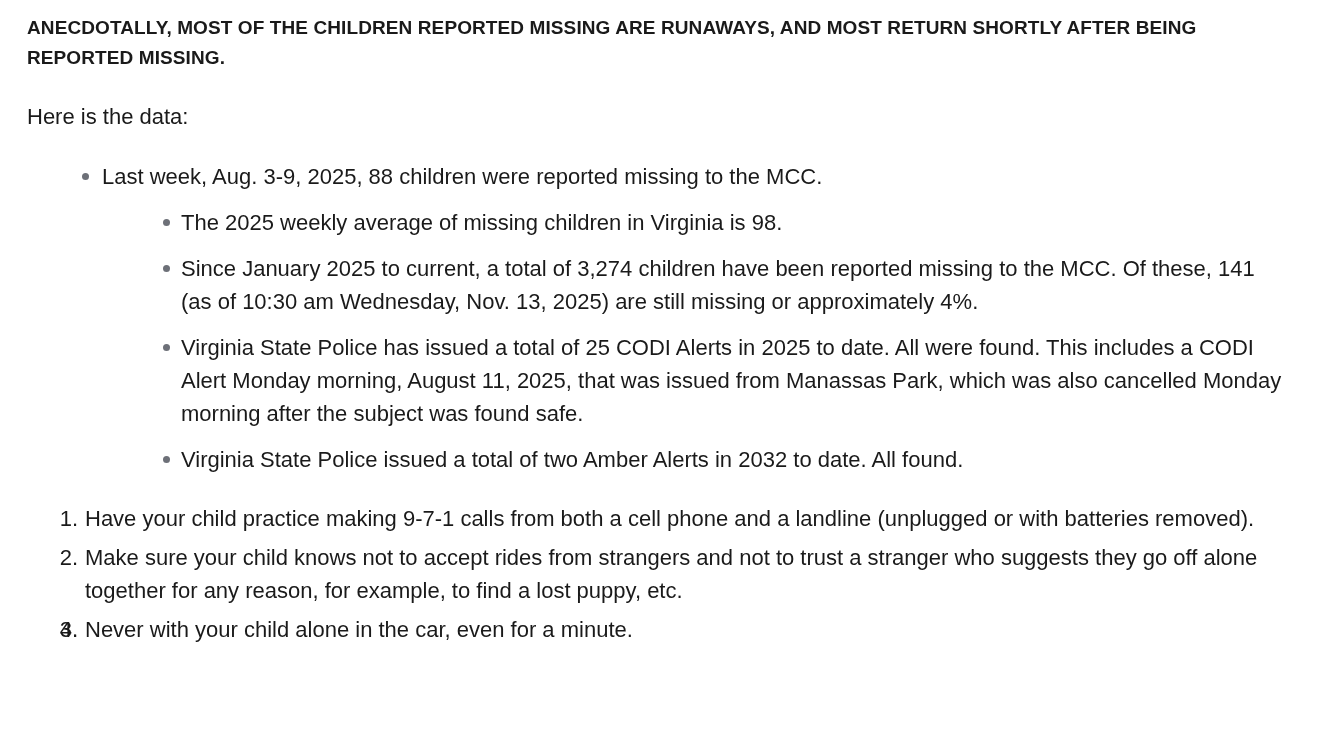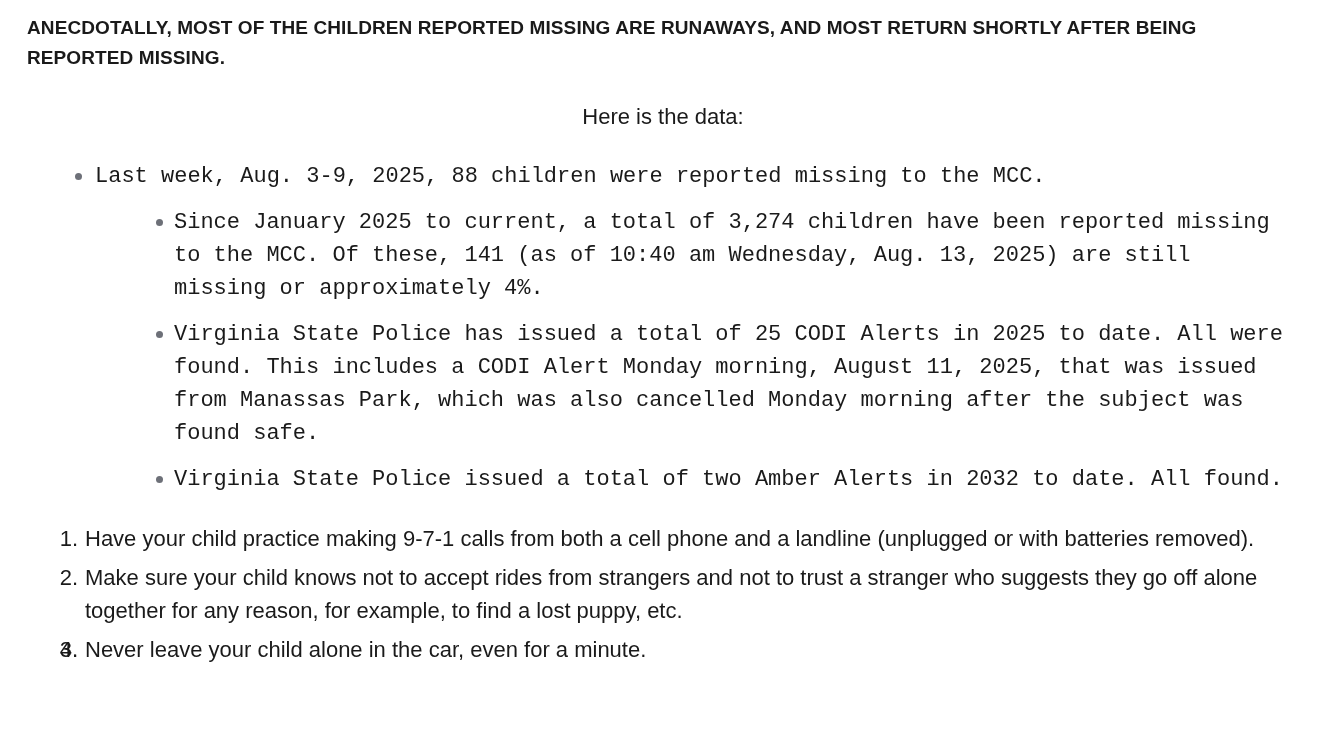--- a/index.html
+++ b/index.html
@@ -26,33 +26,31 @@
     margin: 0;
     font-size: 19px;
     line-height: 30px;
     font-weight: bold;
     letter-spacing: 0.1px;
   }
   .para {
     margin: 27px 0 0 0;
     font-size: 22px;
     line-height: 33px;
-    text-align: center;
   }
   ul.l1 {
     list-style: none;
     margin: 27px 0 0 0;
     padding: 0 0 0 58px;
     font-size: 22px;
     line-height: 33px;
   }
   ul.l1 > li {
     position: relative;
-    margin: 10px;
-    font-family: Liberation Mono, monospace;
+    margin: 17px;
   }
   ul.l2 {
     list-style: none;
     margin: 13px 0 0 0;
     padding: 0 0 0 79px;
     font-size: 22px;
     line-height: 33px;
   }
   ul.l2 > li {
     position: relative;
@@ -100,21 +98,25 @@
 
     <p class="para">Here is the data:</p>
 
     <ul class="l1">
       <li>
         <span class="dot"></span>
         <span>Last week, Aug. 3-9, 2025, 88 children were reported missing to the MCC.</span>
         <ul class="l2">
           <li>
             <span class="dot"></span>
-            <span>Since January 2025 to current, a total of 3,274 children have been reported missing to the MCC. Of these, 141 (as of 10:40 am Wednesday, Aug. 13, 2025) are still missing or approximately 4%.</span>
+            <span>The 2025 weekly average of missing children in Virginia is 98.</span>
+          </li>
+          <li>
+            <span class="dot"></span>
+            <span>Since January 2025 to current, a total of 3,274 children have been reported missing to the MCC. Of these, 141 (as of 10:30 am Wednesday, Nov. 13, 2025) are still missing or approximately 4%.</span>
           </li>
           <li>
             <span class="dot"></span>
             <span>Virginia State Police has issued a total of 25 CODI Alerts in 2025 to date. All were found. This includes a CODI Alert Monday morning, August 11, 2025, that was issued from Manassas Park, which was also cancelled Monday morning after the subject was found safe.</span>
           </li>
           <li>
             <span class="dot"></span>
             <span>Virginia State Police issued a total of two Amber Alerts in 2032 to date. All found.</span>
           </li>
         </ul>
@@ -129,18 +131,18 @@
       </li>
       <li>
         <span class="num">2.</span>
         <span>Make sure your child knows not to accept rides from strangers and not to trust a stranger who suggests they go off alone together for any reason, for example, to find a lost puppy, etc.</span>
       </li>
       <li>
         <span class="num">3.</span>
       </li>
       <li>
         <span class="num">4.</span>
-        <span>Never leave your child alone in the car, even for a minute.</span>
+        <span>Never with your child alone in the car, even for a minute.</span>
       </li>
     </ol>
 
   </div>
 </div>
 
 </body></html>

